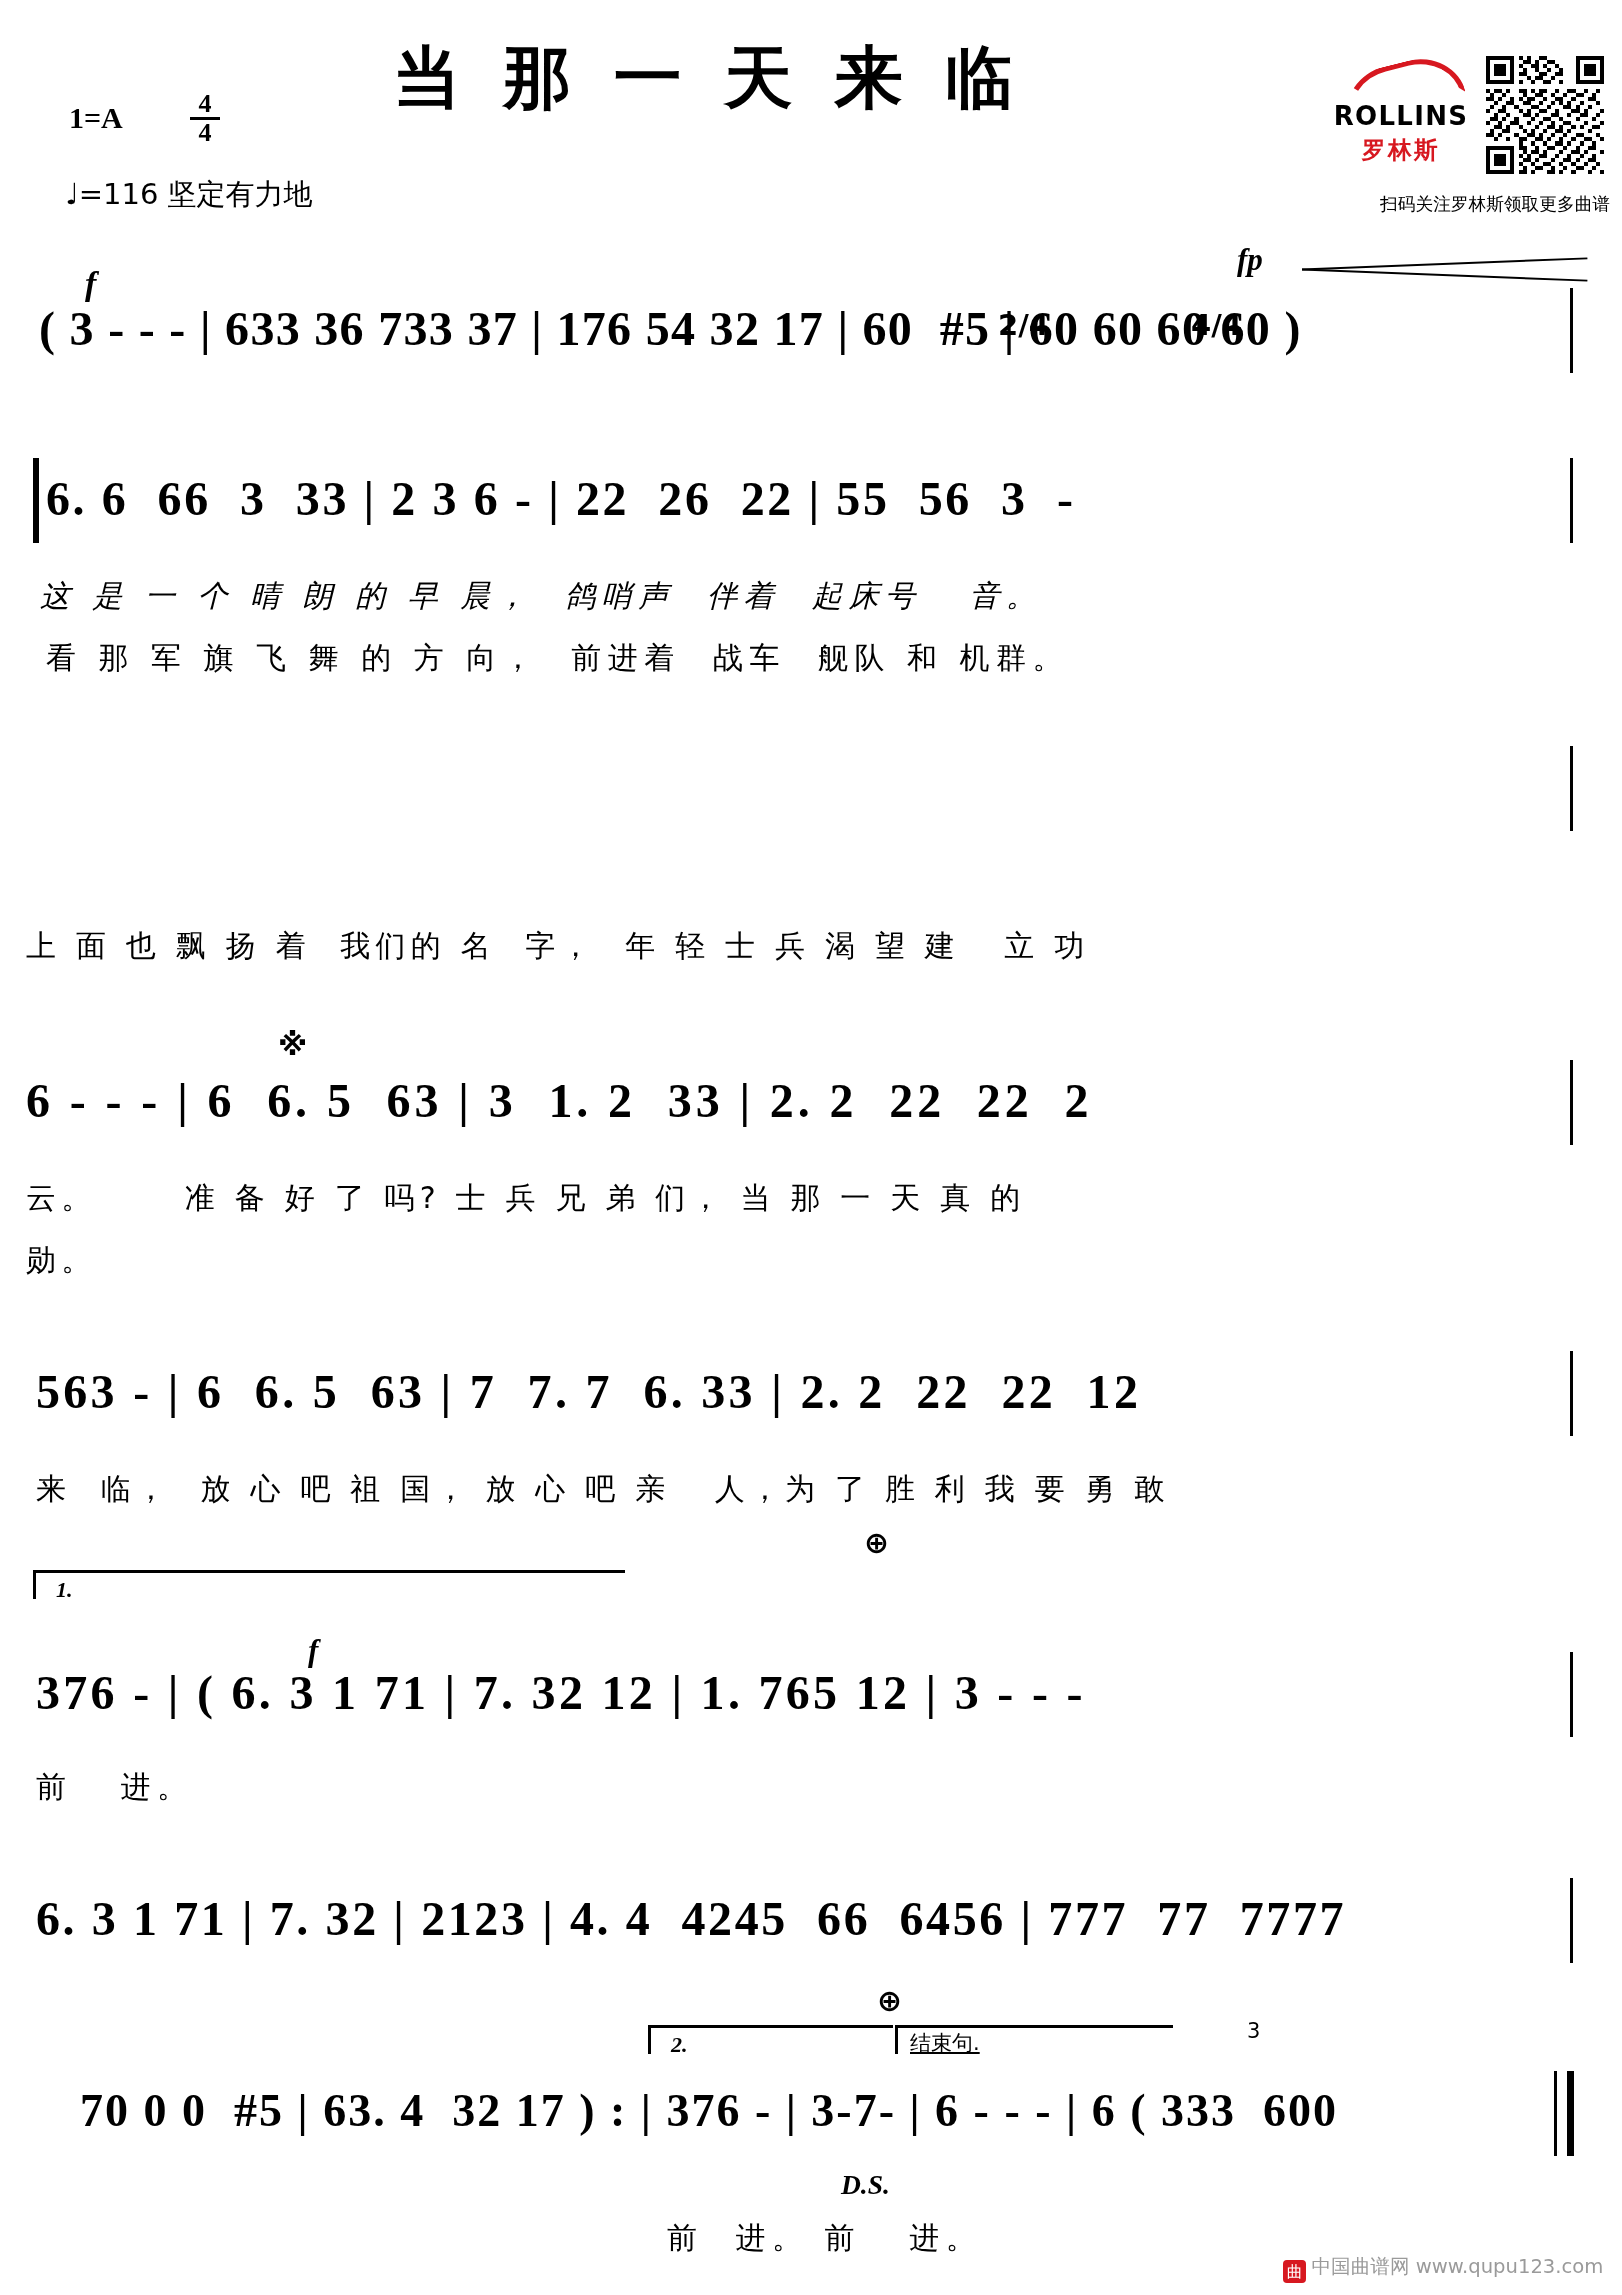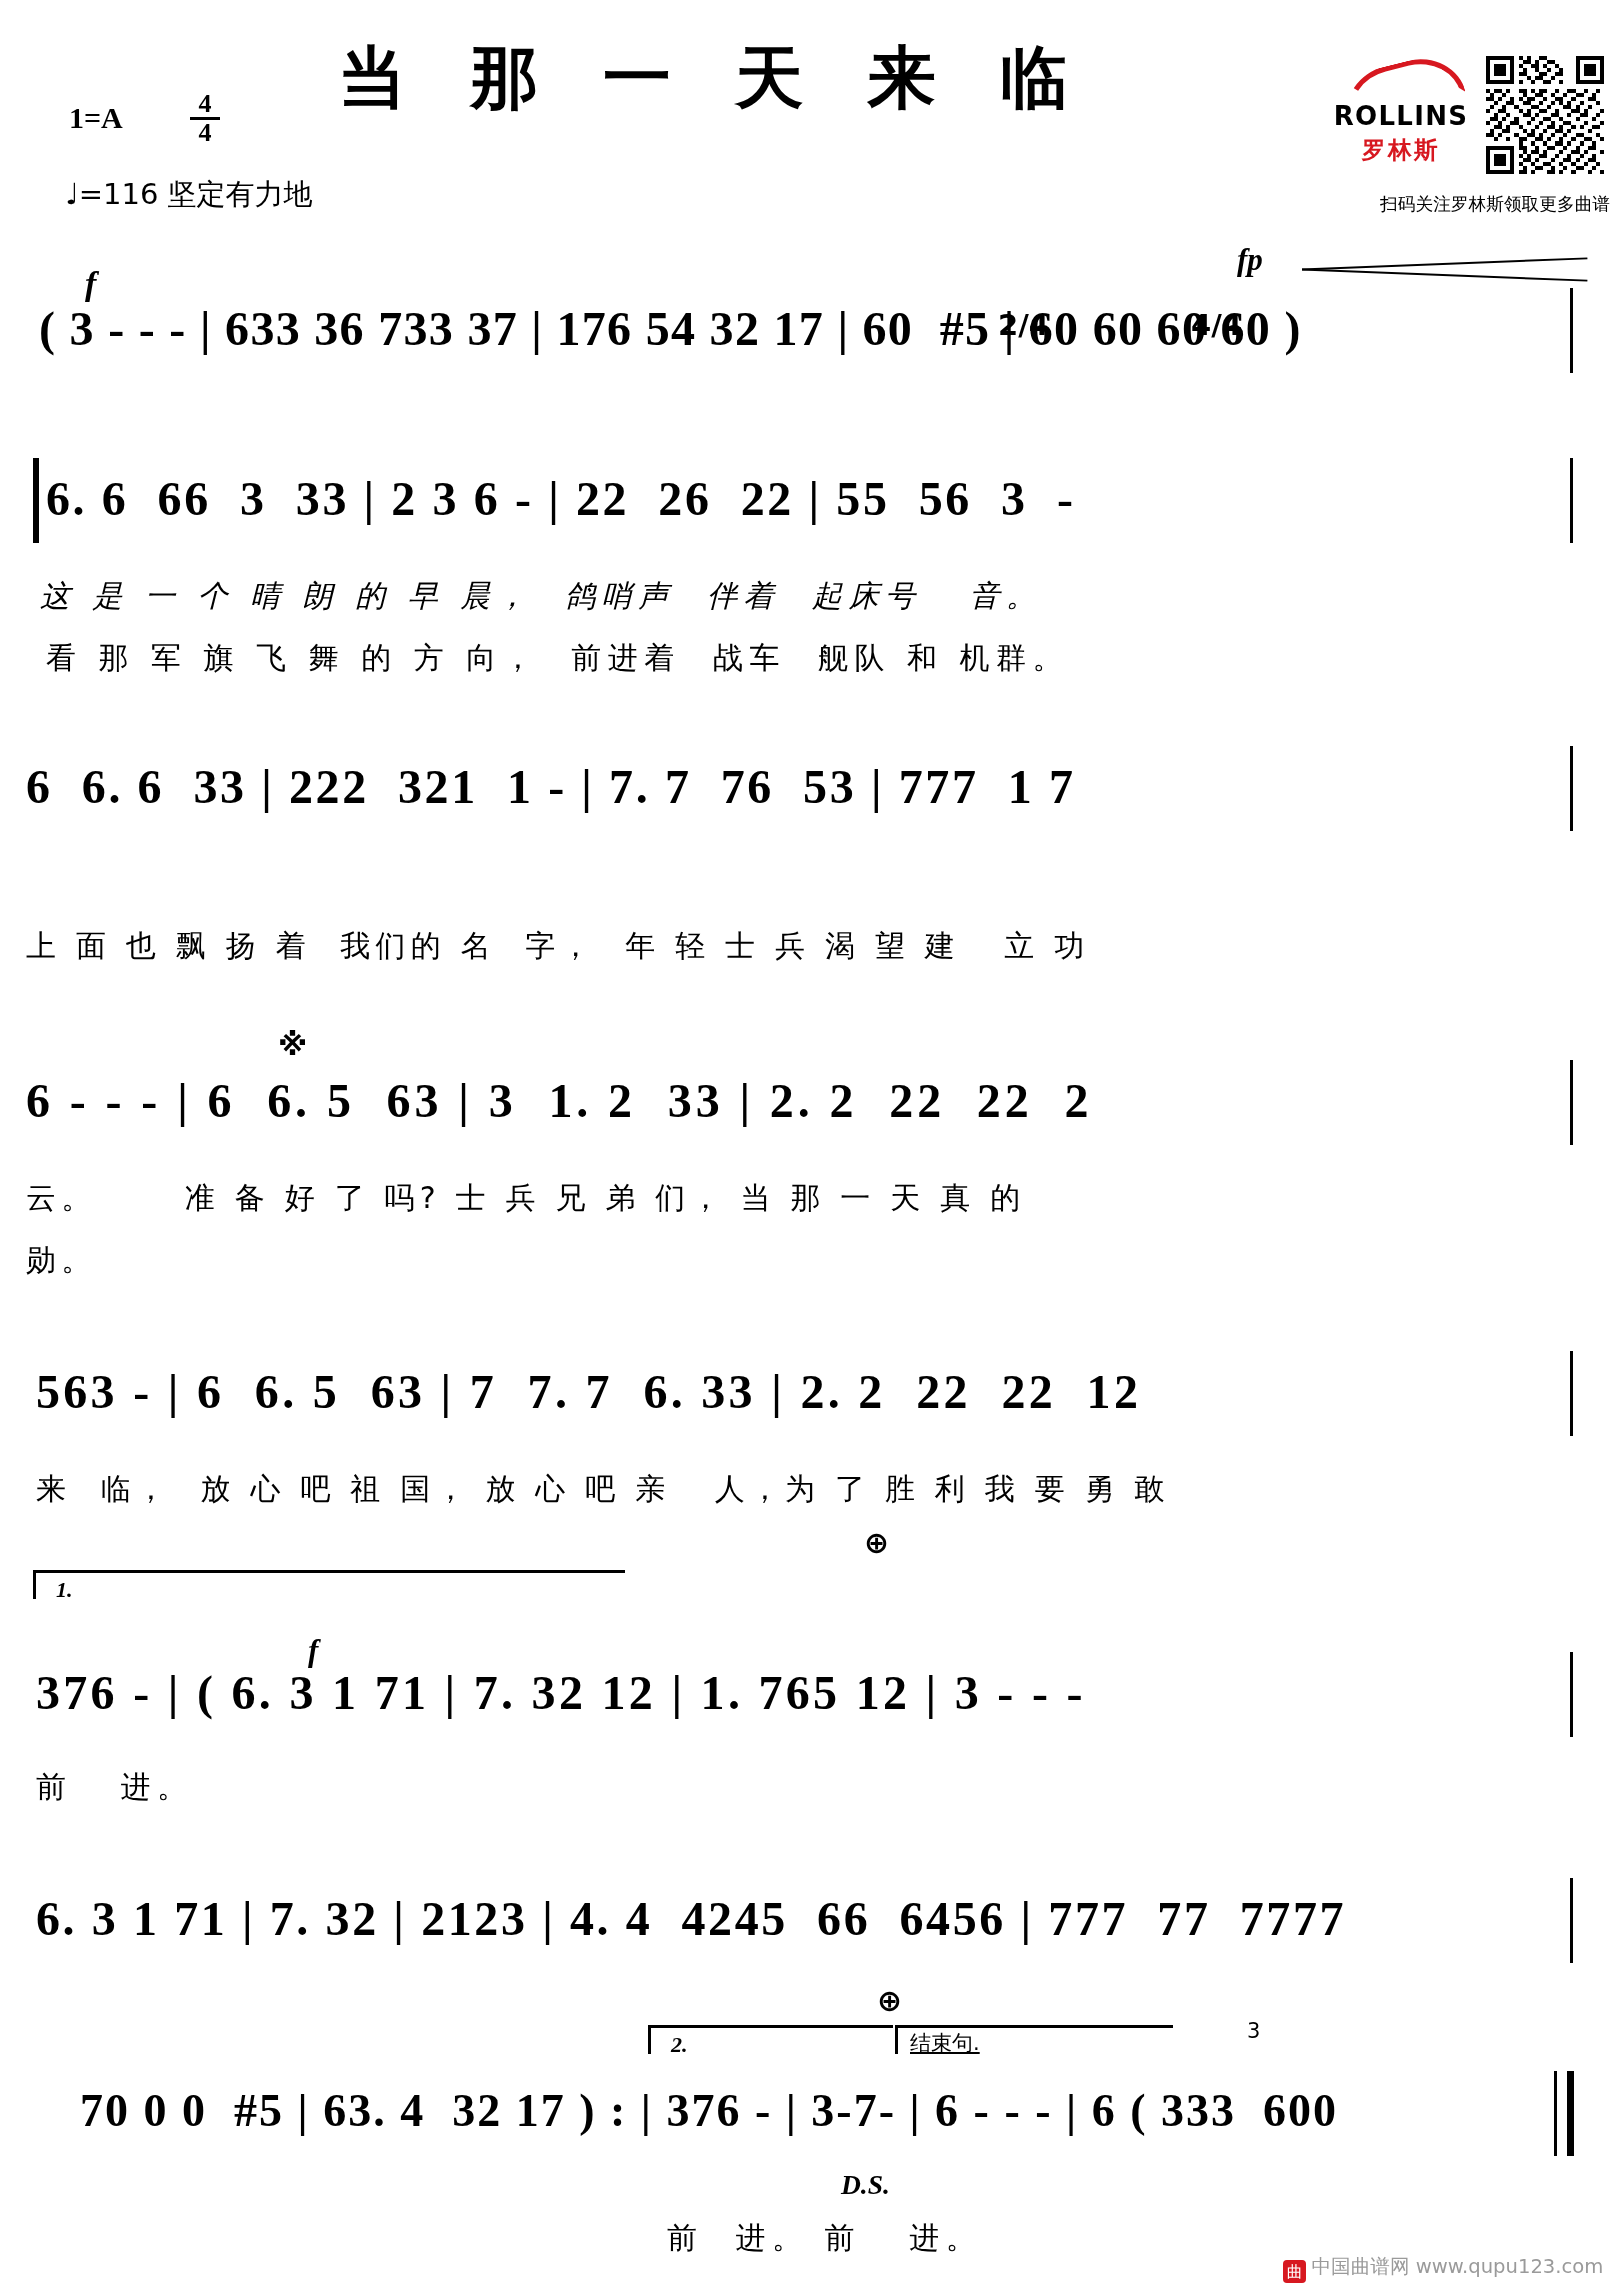--- a/index.html
+++ b/index.html
@@ -10,21 +10,21 @@
     color:#000000;
     position:relative;
     overflow:hidden;
   }
   .page { position:relative; width:1623px; height:2295px; }
 
   
   .title {
     position:absolute; top:33px; left:0; width:1418px;
     text-align:center;
-    font-family:Liberation Mono, monospace;
+    font-family:Liberation Sans, sans-serif;
     font-weight:bold;
     font-size:68px;
     letter-spacing:11.8px;
   }
   .key-sig {
     position:absolute; left:69px; top:101px;
     font-family:"Liberation Serif", serif;
     font-size:30px; font-weight:bold;
   }
   .meter {
@@ -347,21 +347,20 @@
   <div class="smalltext" style="left:998px; top:308px; font-size:29px; font-weight:bold; text-align:center; width:39px;">2/4</div>
   <div class="smalltext" style="left:1191px; top:308px; font-size:29px; font-weight:bold; text-align:center; width:39px;">4/4</div>
   <div class="barline" style="left:1570px; top:288px; height:85px;"></div>
 
   <div class="staffline" style="left:46px; top:471px; letter-spacing:2.6px;">6. 6  66  3  33 | 2 3 6 - | 22  26  22 | 55  56  3  -</div>
   <div class="lyric" style="left:40px; top:576px; letter-spacing:6.5px;font-style:italic;">这 是 一 个 晴 朗 的 早 晨，  鸽哨声  伴着  起床号   音。</div>
   <div class="lyric" style="left:46px; top:638px; letter-spacing:6.5px;">看 那 军 旗 飞 舞 的 方 向，  前进着  战车  舰队 和 机群。</div>
   <div class="barline" style="left:33px; top:458px; height:85px; width:5.9px;"></div>
   <div class="barline" style="left:1570px; top:458px; height:85px;"></div>
 
-  <div class="staffline" style="left:26px; top:759px; letter-spacing:2.6px;">6  6. 6  33 | 222  321  1 - | 7. 7  76  53 | 777  1 7</div>
   <div class="lyric" style="left:26px; top:926px; letter-spacing:5.2px;">上 面 也 飘 扬 着  我们的 名  字，  年 轻 士 兵 渴 望 建   立 功</div>
   <div class="barline" style="left:1570px; top:746px; height:85px;"></div>
 
   <div class="smalltext" style="left:278px; top:1027px; font-size:30px; font-weight:bold;">※</div>
   <div class="staffline" style="left:26px; top:1073px; letter-spacing:3.9px;">6 - - - | 6  6. 5  63 | 3  1. 2  33 | 2. 2  22  22  2</div>
   <div class="lyric" style="left:26px; top:1178px; letter-spacing:5.2px;">云。      准 备 好 了 吗? 士 兵 兄 弟 们， 当 那 一 天 真 的</div>
   <div class="lyric" style="left:26px; top:1240px; letter-spacing:5.2px;">勋。</div>
   <div class="barline" style="left:1570px; top:1060px; height:85px;"></div>
 
   <div class="staffline" style="left:36px; top:1364px; letter-spacing:3.3px;">563 - | 6  6. 5  63 | 7  7. 7  6. 33 | 2. 2  22  22  12</div>

